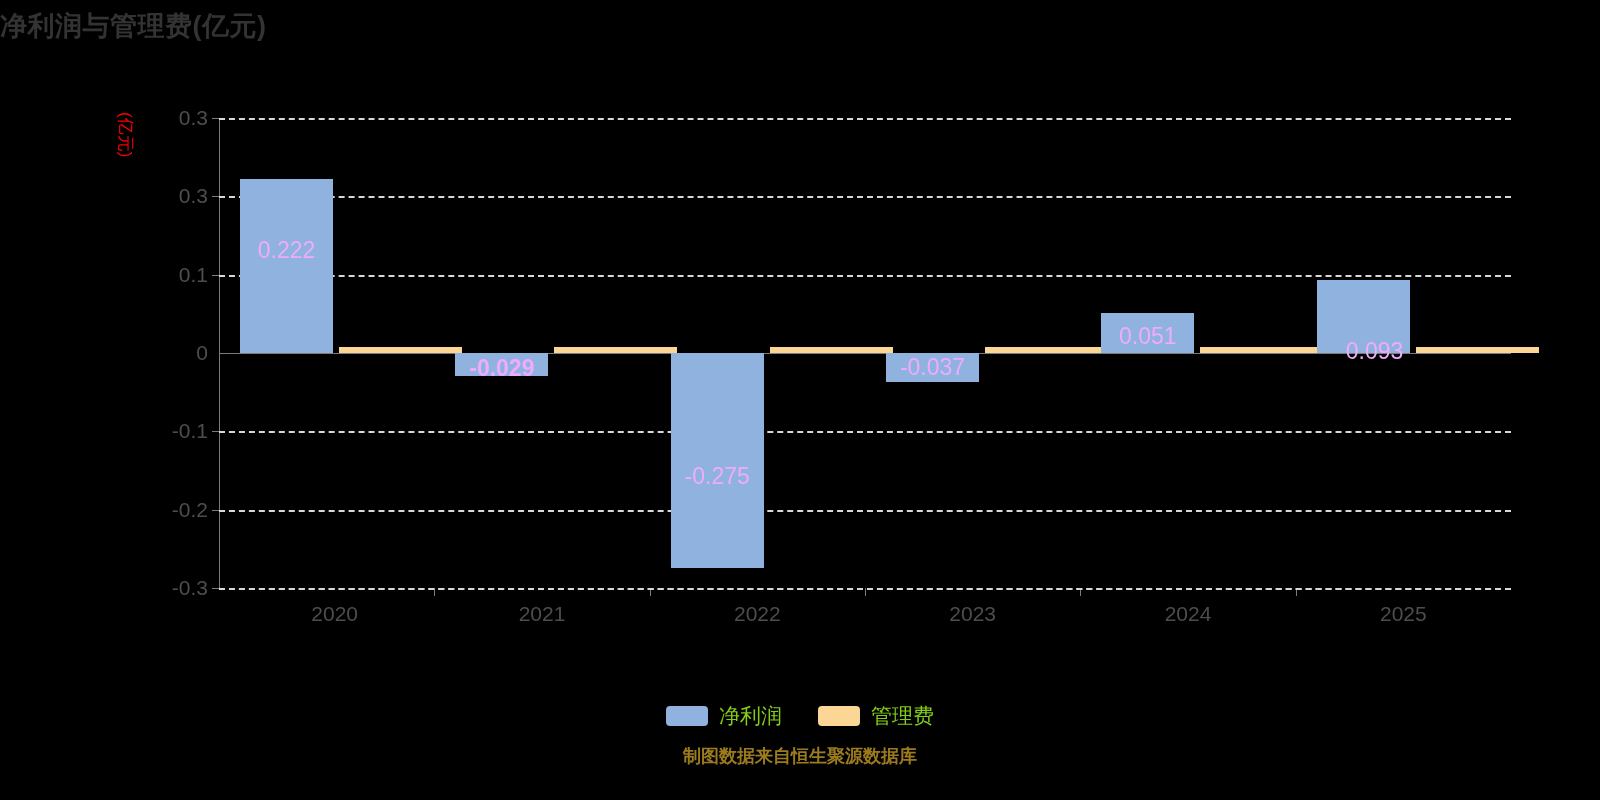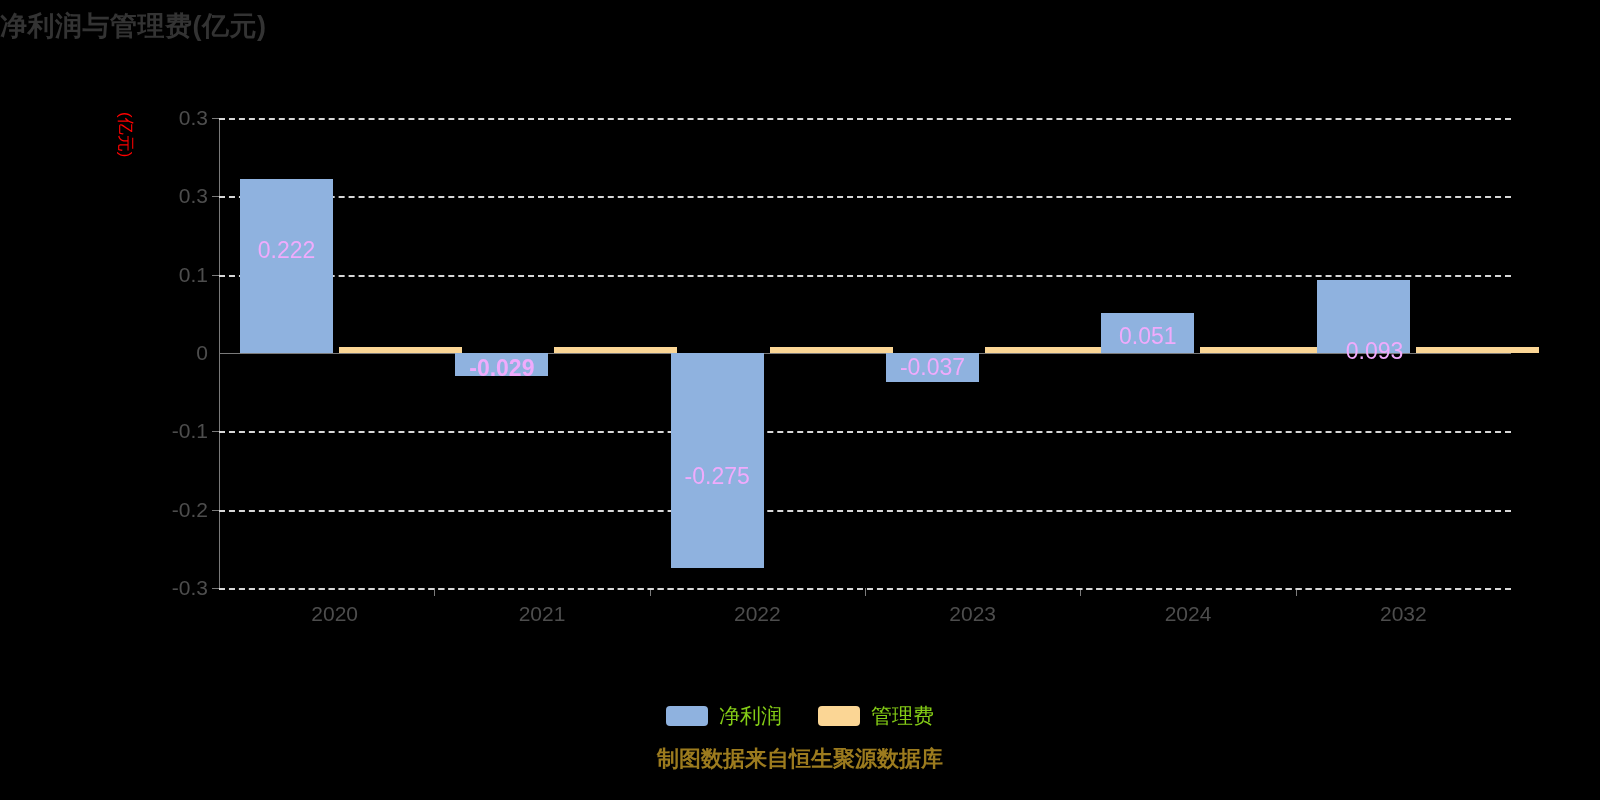--- a/index.html
+++ b/index.html
@@ -147,21 +147,21 @@
     color: #84cc16;
   }
 
   
   #footer-note {
     position: absolute;
     top: 744px;
     left: 0;
     width: 1600px;
     text-align: center;
-    font-size: 22px;
+    font-size: 18px;
     font-weight: bold;
     color: #9c7b1e;
   }
 </style>
 </head>
 <body>
 
 <div id="chart-title">净利润与管理费(亿元)</div>
 
 <div id="y-axis-unit" style="color: rgb(255, 0, 0);">(亿元)</div>
@@ -218,21 +218,21 @@
 <div id="x-axis-ticks">
     <div class="xtick" style="left: 326.667px; margin-left: 8px;">2020</div>
     <div class="xtick" style="left: 542px;">2021</div>
     <div class="xtick-mark" style="left: 434.333px;"></div>
     <div class="xtick" style="left: 757.333px;">2022</div>
     <div class="xtick-mark" style="left: 649.667px;"></div>
     <div class="xtick" style="left: 972.667px;">2023</div>
     <div class="xtick-mark" style="left: 865px;"></div>
     <div class="xtick" style="left: 1188px;">2024</div>
     <div class="xtick-mark" style="left: 1080.33px;"></div>
-    <div class="xtick" style="left: 1403.33px;">2032</div>
+    <div class="xtick" style="left: 1403.33px;">2025</div>
     <div class="xtick-mark" style="left: 1295.67px;"></div>
   </div>
 
 <div id="legend">
     <div class="legend-item">
       <span class="legend-swatch" style="background: rgb(143, 178, 223);"></span>
       <span class="legend-label">净利润</span>
     </div>
     <div class="legend-item">
       <span class="legend-swatch" style="background: rgb(251, 214, 149);"></span>

